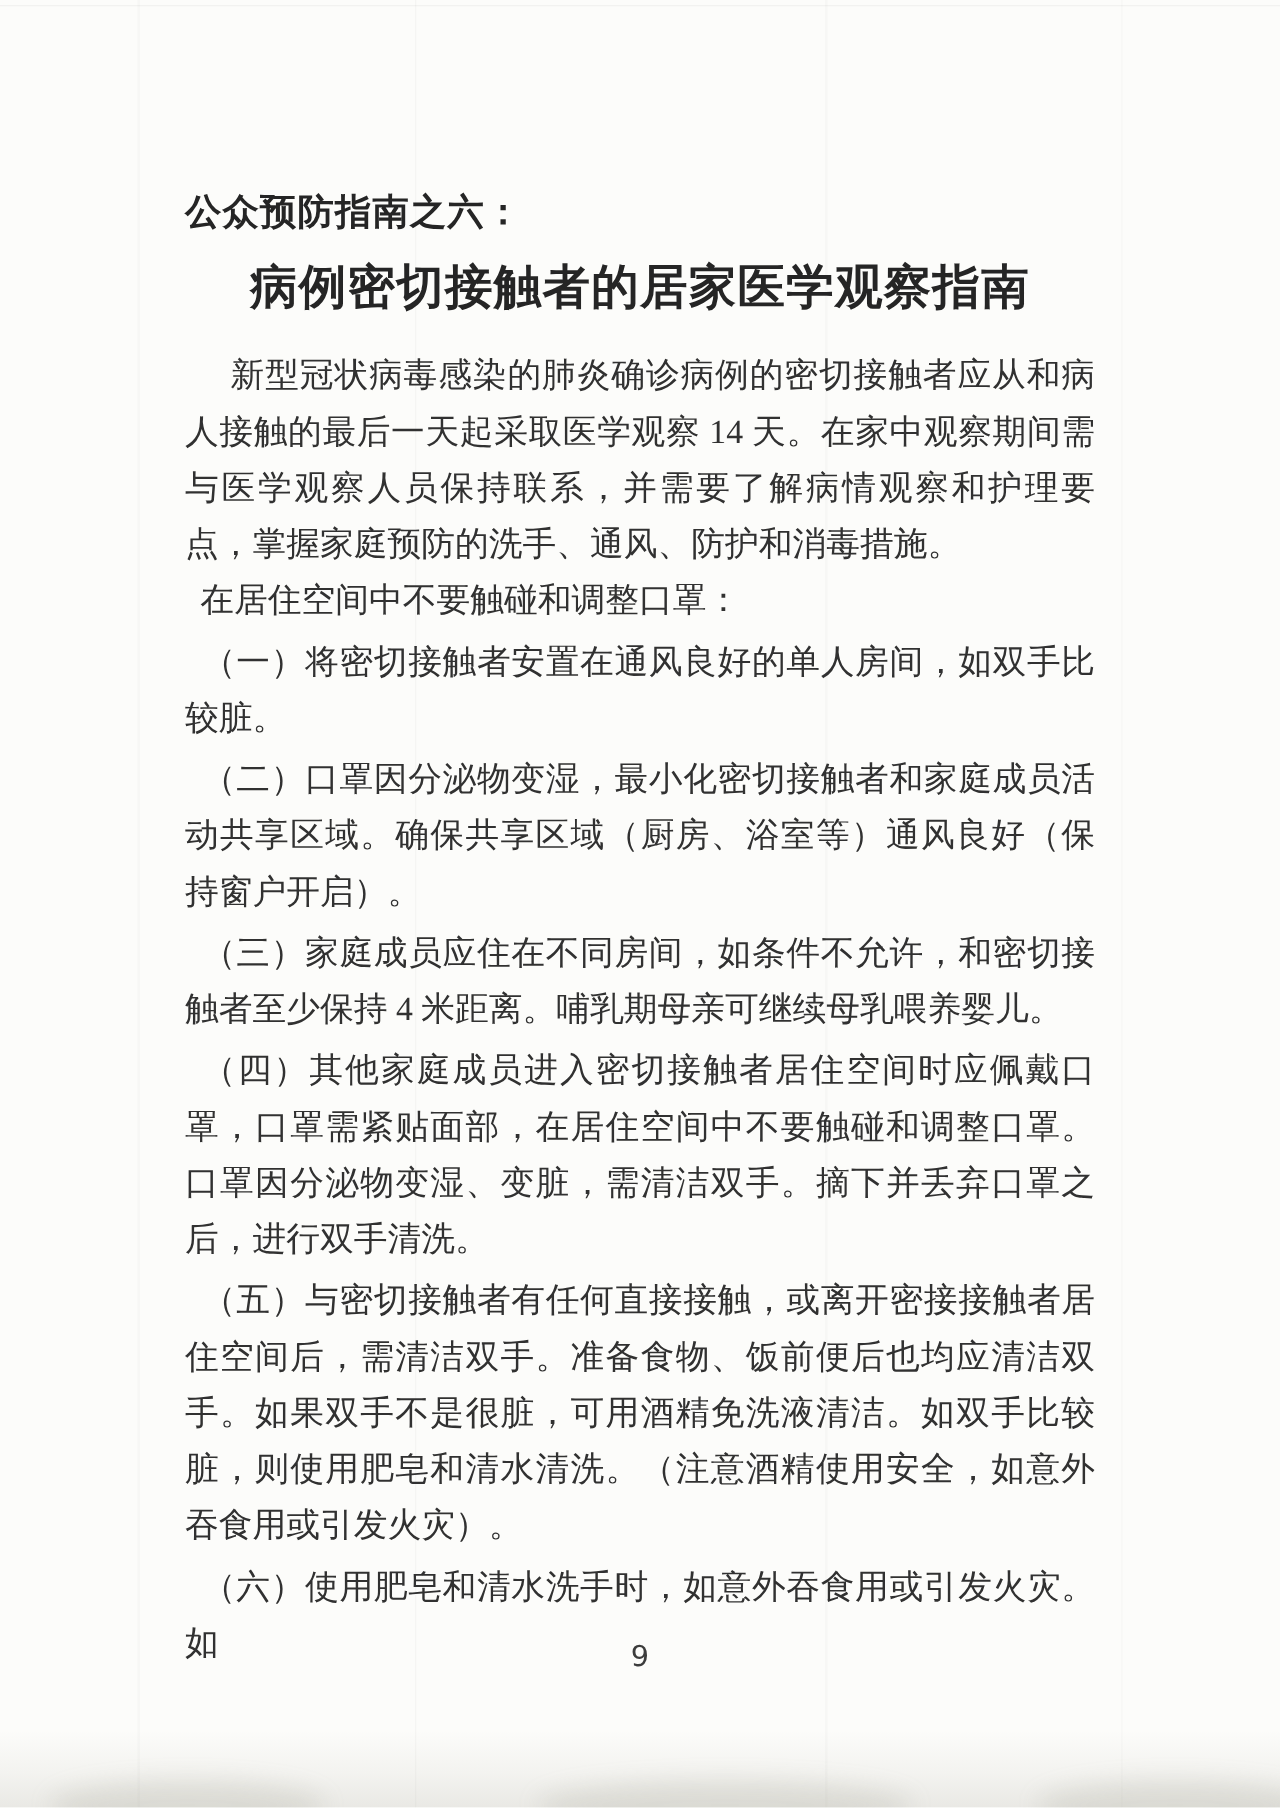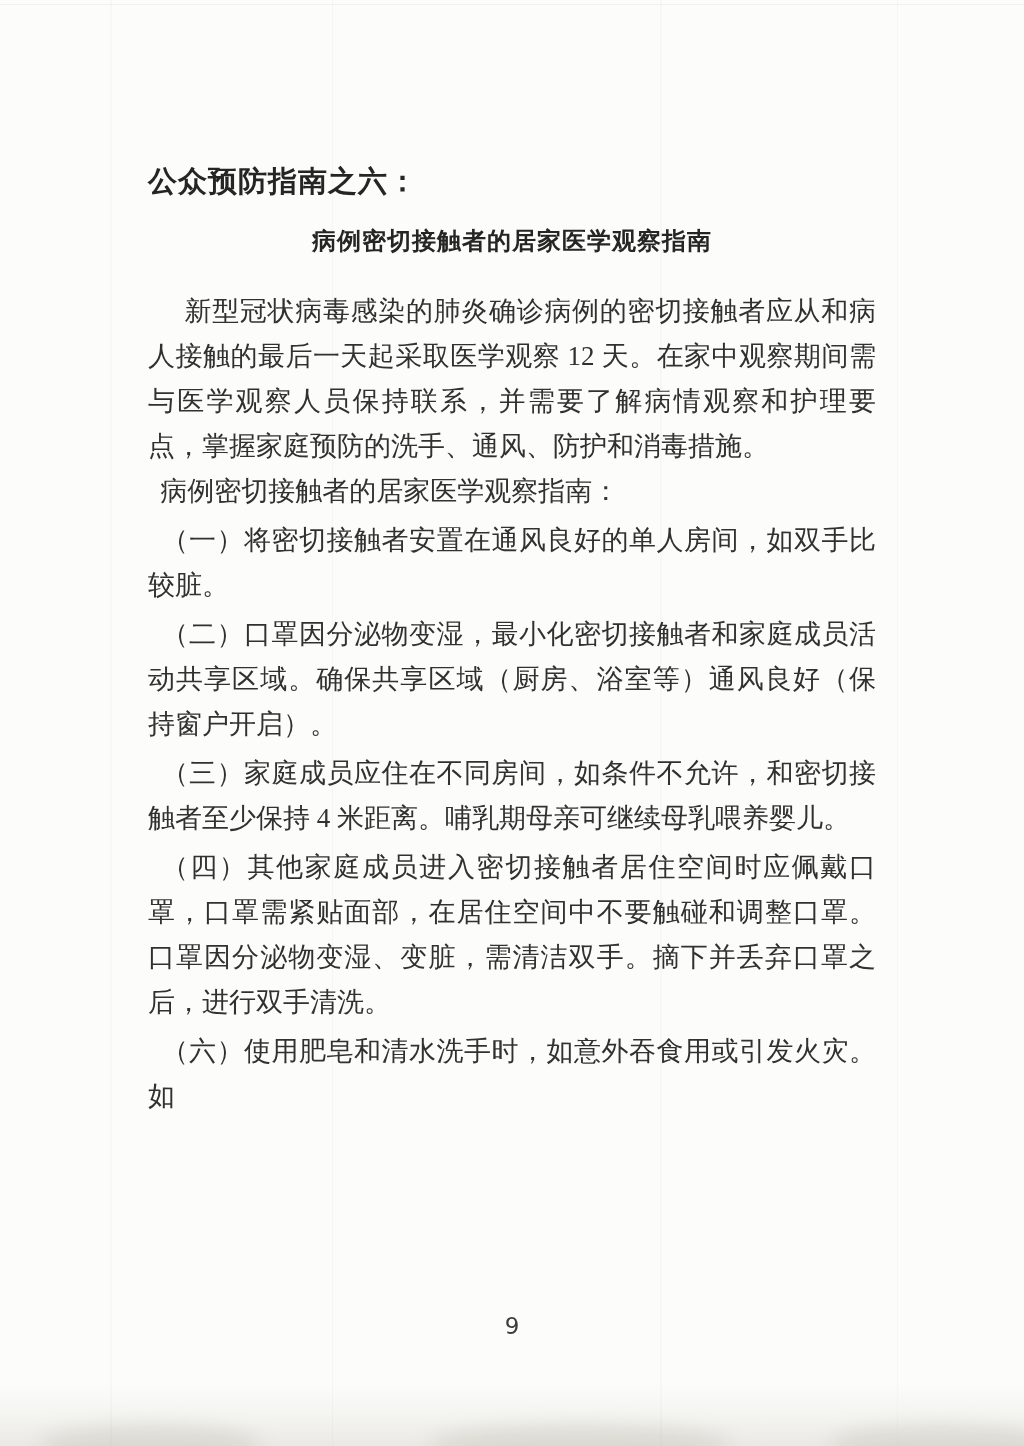--- a/index.html
+++ b/index.html
@@ -50,34 +50,34 @@
     background: rgba(150, 147, 135, 0.18);
     filter: blur(9px);
   }
   .bottom-band .b1 { left: 40px; }
   .bottom-band .b2 { left: 430px; width: 300px; }
   .bottom-band .b3 { left: 830px; }
 
   .page-content {
     position: absolute;
     left: 148px;
-    top: 159px;
+    top: 148px;
     width: 728px;
     color: #2f2f2f;
   }
   .doc-heading {
     font-size: 29px;
     line-height: 45px;
     font-weight: bold;
     color: #252525;
     margin: 0;
     letter-spacing: 1px;
   }
   .doc-title {
-    font-size: 24px;
+    font-size: 38px;
     line-height: 45px;
     font-weight: bold;
     color: #252525;
     text-align: center;
     margin: 15px 0 0 0;
     letter-spacing: 1px;
   }
   .body-text p {
     font-size: 27px;
     line-height: 45px;
@@ -115,26 +115,27 @@
 <div class="vline v2"></div>
 <div class="vline v3"></div>
 <div class="vline v4"></div>
 
 <div class="page-content">
   <h1 class="doc-heading">公众预防指南之六：</h1>
 
   <h2 class="doc-title">病例密切接触者的居家医学观察指南</h2>
 
   <div class="body-text">
-    <p class="intro">新型冠状病毒感染的肺炎确诊病例的密切接触者应从和病人接触的最后一天起采取医学观察 12 天。在家中观察期间需与医学观察人员保持联系，并需要了解病情观察和护理要点，掌握家庭预防的洗手、通风、防护和消毒措施。</p>
-    <p class="lead">病例密切接触者的居家医学观察指南：</p>
+    <p class="intro">新型冠状病毒感染的肺炎确诊病例的密切接触者应从和病人接触的最后一天起采取医学观察 14 天。在家中观察期间需与医学观察人员保持联系，并需要了解病情观察和护理要点，掌握家庭预防的洗手、通风、防护和消毒措施。</p>
+    <p class="lead">在居住空间中不要触碰和调整口罩：</p>
     <p class="item">（一）将密切接触者安置在通风良好的单人房间，如双手比较脏。</p>
     <p class="item">（二）口罩因分泌物变湿，最小化密切接触者和家庭成员活动共享区域。确保共享区域（厨房、浴室等）通风良好（保持窗户开启）。</p>
     <p class="item">（三）家庭成员应住在不同房间，如条件不允许，和密切接触者至少保持 4 米距离。哺乳期母亲可继续母乳喂养婴儿。</p>
     <p class="item">（四）其他家庭成员进入密切接触者居住空间时应佩戴口罩，口罩需紧贴面部，在居住空间中不要触碰和调整口罩。口罩因分泌物变湿、变脏，需清洁双手。摘下并丢弃口罩之后，进行双手清洗。</p>
+    <p class="item">（五）与密切接触者有任何直接接触，或离开密接接触者居住空间后，需清洁双手。准备食物、饭前便后也均应清洁双手。如果双手不是很脏，可用酒精免洗液清洁。如双手比较脏，则使用肥皂和清水清洗。（注意酒精使用安全，如意外吞食用或引发火灾）。</p>
     <p class="item">（六）使用肥皂和清水洗手时，如意外吞食用或引发火灾。如</p>
   </div>
 </div>
 
 <div class="page-footer">9</div>
 
 <div class="bottom-band">
   <div class="blotch b1"></div>
   <div class="blotch b2"></div>
   <div class="blotch b3"></div>

